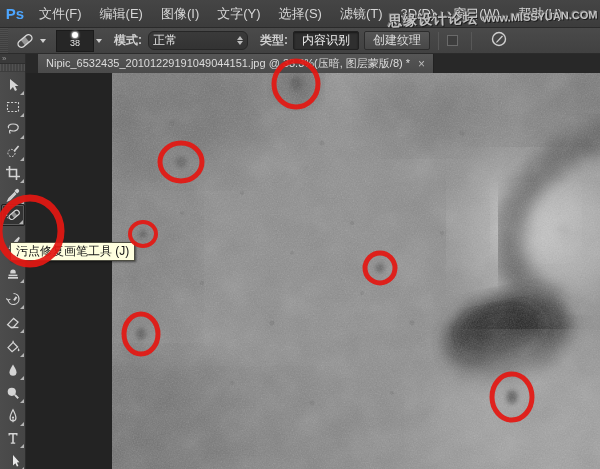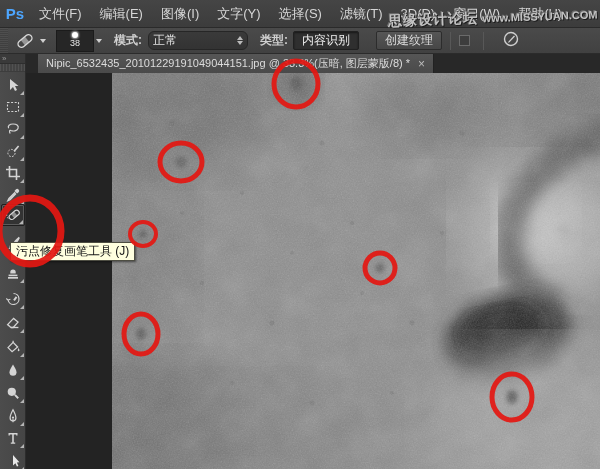--- a/index.html
+++ b/index.html
@@ -136,21 +136,21 @@
     </div>
     <span class="opt-label">模式:</span>
     <div id="mode-select">
       <span class="val">正常</span>
       <span class="stepper">
         <span class="tri-up"></span>
           <span class="tri-dn"></span>
       </span>
     </div>
     <span class="opt-label">类型:</span>
-    <div id="type-buttons" style="display:flex;gap:12px;">
+    <div id="type-buttons" style="display:flex;">
         <div class="type-btn active">内容识别</div>
         <div class="type-btn">创建纹理</div>
       </div>
     <div class="opt-sep"></div>
     <div id="sample-layers">
       <span id="sample-checkbox"></span>
     </div>
     <div class="opt-sep"></div>
     <div id="pressure-icon">
       <svg width="18" height="18" viewBox="0 0 18 18">

